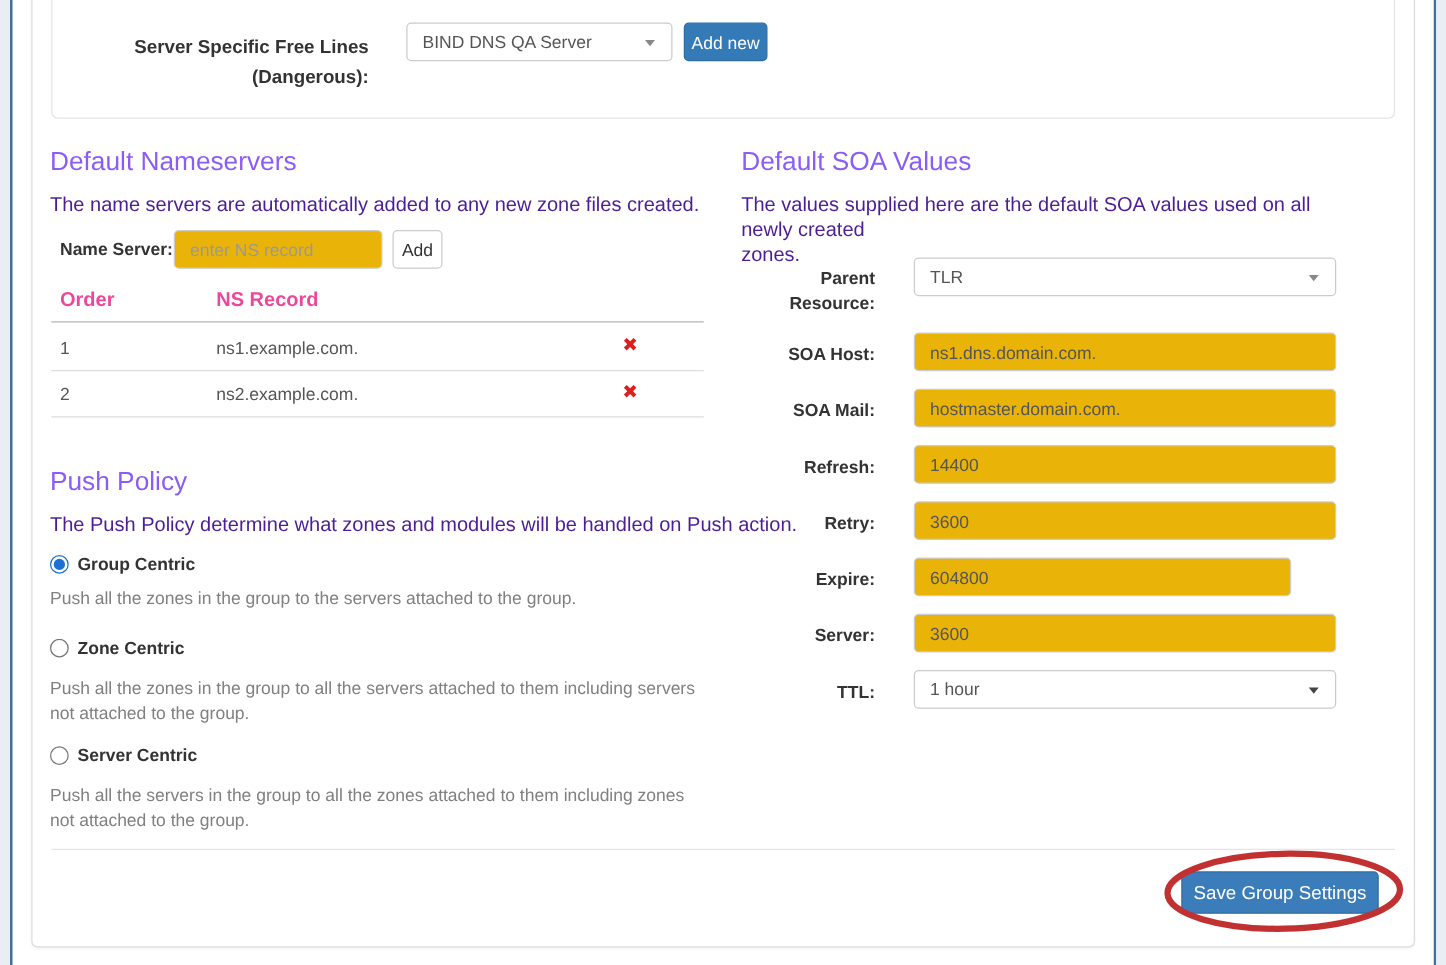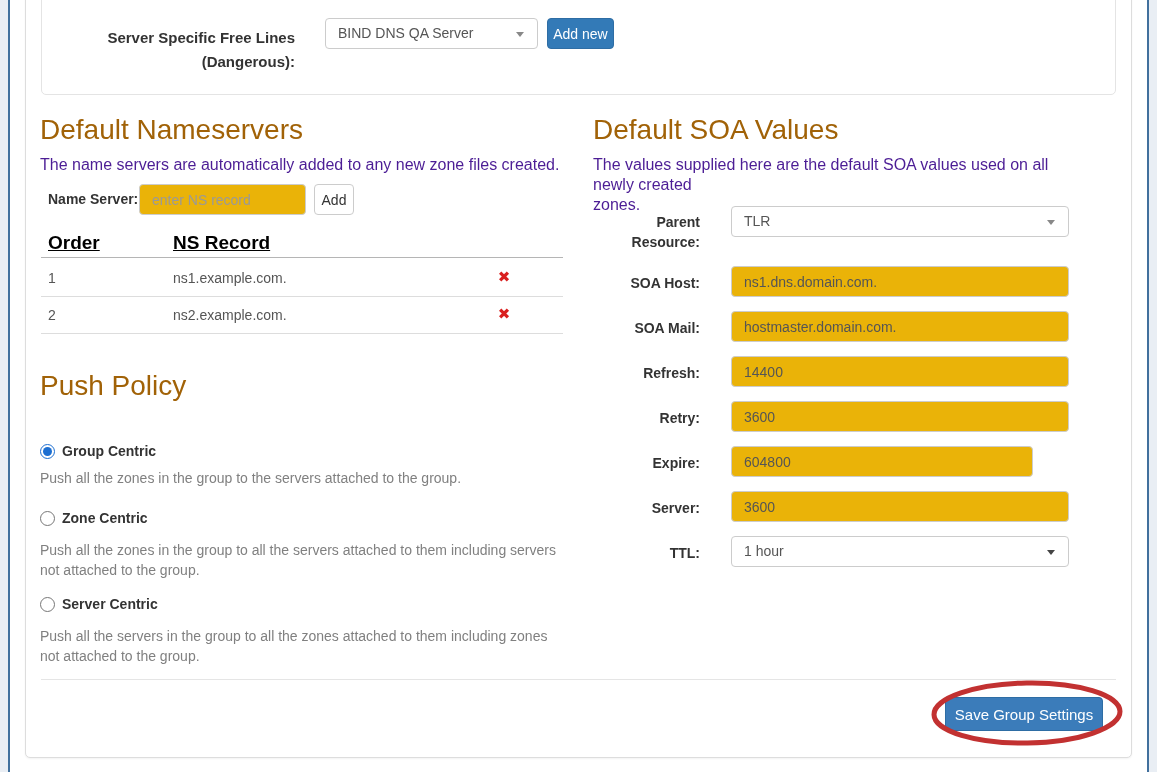--- a/index.html
+++ b/index.html
@@ -20,21 +20,21 @@
     position:absolute; left:25px; top:-60px; width:1107px; height:818px;
     background:#fff; border:1px solid #ddd; border-radius:5px;
     box-shadow: 0 1px 2px rgba(0,0,0,0.05);
   }
 
   .fieldset-box {
     position:absolute; left:41px; top:-40px; width:1075px; height:135px;
     border:1px solid #e4e4e4; border-radius:5px; background:#fff;
   }
 
-  .section-title { position:absolute; font-size:28px; font-weight:400; color:#a16207; line-height:28px; white-space:nowrap; }
+  .section-title { position:absolute; font-size:21px; font-weight:400; color:#8b5cf6; line-height:28px; white-space:nowrap; }
   .subtitle { position:absolute; font-size:16px; color:#4c1d95; line-height:20px; white-space:pre-line; }
   .bold-label { position:absolute; font-size:14px; font-weight:700; color:#333; white-space:nowrap; }
 
   .free-lines-label {
     position:absolute; left:85px; top:26px; width:210px;
     font-size:15px; font-weight:700; color:#333; text-align:right;
     line-height:24px; white-space:pre-line;
   }
 
   .select-control {
@@ -60,21 +60,21 @@
     color:#333; font-size:14px; display:flex; align-items:center; justify-content:center;
     cursor:pointer; font-family: inherit;
   }
 
   .text-input {
     position:absolute; height:31px; border:1px solid #ccc; border-radius:4px;
     font-size:14px; color:#555; padding:0 12px; font-family:inherit; background:#eab308;
   }
   .text-input::placeholder { color:#999; }
 
-  .table-header-text { position:absolute; font-size:19px; font-weight:700; color:#000000;text-decoration:underline; }
+  .table-header-text { position:absolute; font-size:16px; font-weight:700; color:#ec4899; }
   .table-cell-text { position:absolute; font-size:14px; color:#555; }
   .hr { position:absolute; height:1px; background:#ddd; }
   .hr-dark { position:absolute; height:1px; background:#b5b5b5; }
   .delete-x {
     position:absolute; width:20px; text-align:center; font-size:15px; font-weight:700;
     color:#d9201f; cursor:pointer; line-height:16px;
   }
 
   .radio-row { position:absolute; display:flex; align-items:center; gap:7px; height:20px; }
   .radio-row input[type="radio"] { width:15px; height:15px; accent-color:#1d6fd1; margin:0; cursor:pointer; }
@@ -128,20 +128,21 @@
   <div class="hr" style="left:41px; top:296px; width:522px;"></div>
 
   <div>
     <div class="table-cell-text" style="left:48px; top:307px;">2</div>
     <div class="table-cell-text" style="left:173px; top:307px;">ns2.example.com.</div>
     <div class="delete-x" style="left:494px; top:306px;">✖</div>
   </div>
   <div class="hr" style="left:41px; top:333px; width:522px;"></div>
 
   <div class="section-title" style="left:40px; top:372px;">Push Policy</div>
+  <div class="subtitle" style="left:40px; top:411px; white-space:nowrap;">The Push Policy determine what zones and modules will be handled on Push action.</div>
 
   <div class="radio-row" style="left:40px; top:441px;">
     <input type="radio" name="push-policy" id="pp0" checked="" style="">
     <label for="pp0" class="radio-label">Group Centric</label>
   </div>
   <div class="option-desc" style="left:40px; top:468px;">Push all the zones in the group to the servers attached to the group.</div>
 
   <div class="radio-row" style="left:40px; top:508px;">
     <input type="radio" name="push-policy" id="pp1" style="">
     <label for="pp1" class="radio-label">Zone Centric</label>

